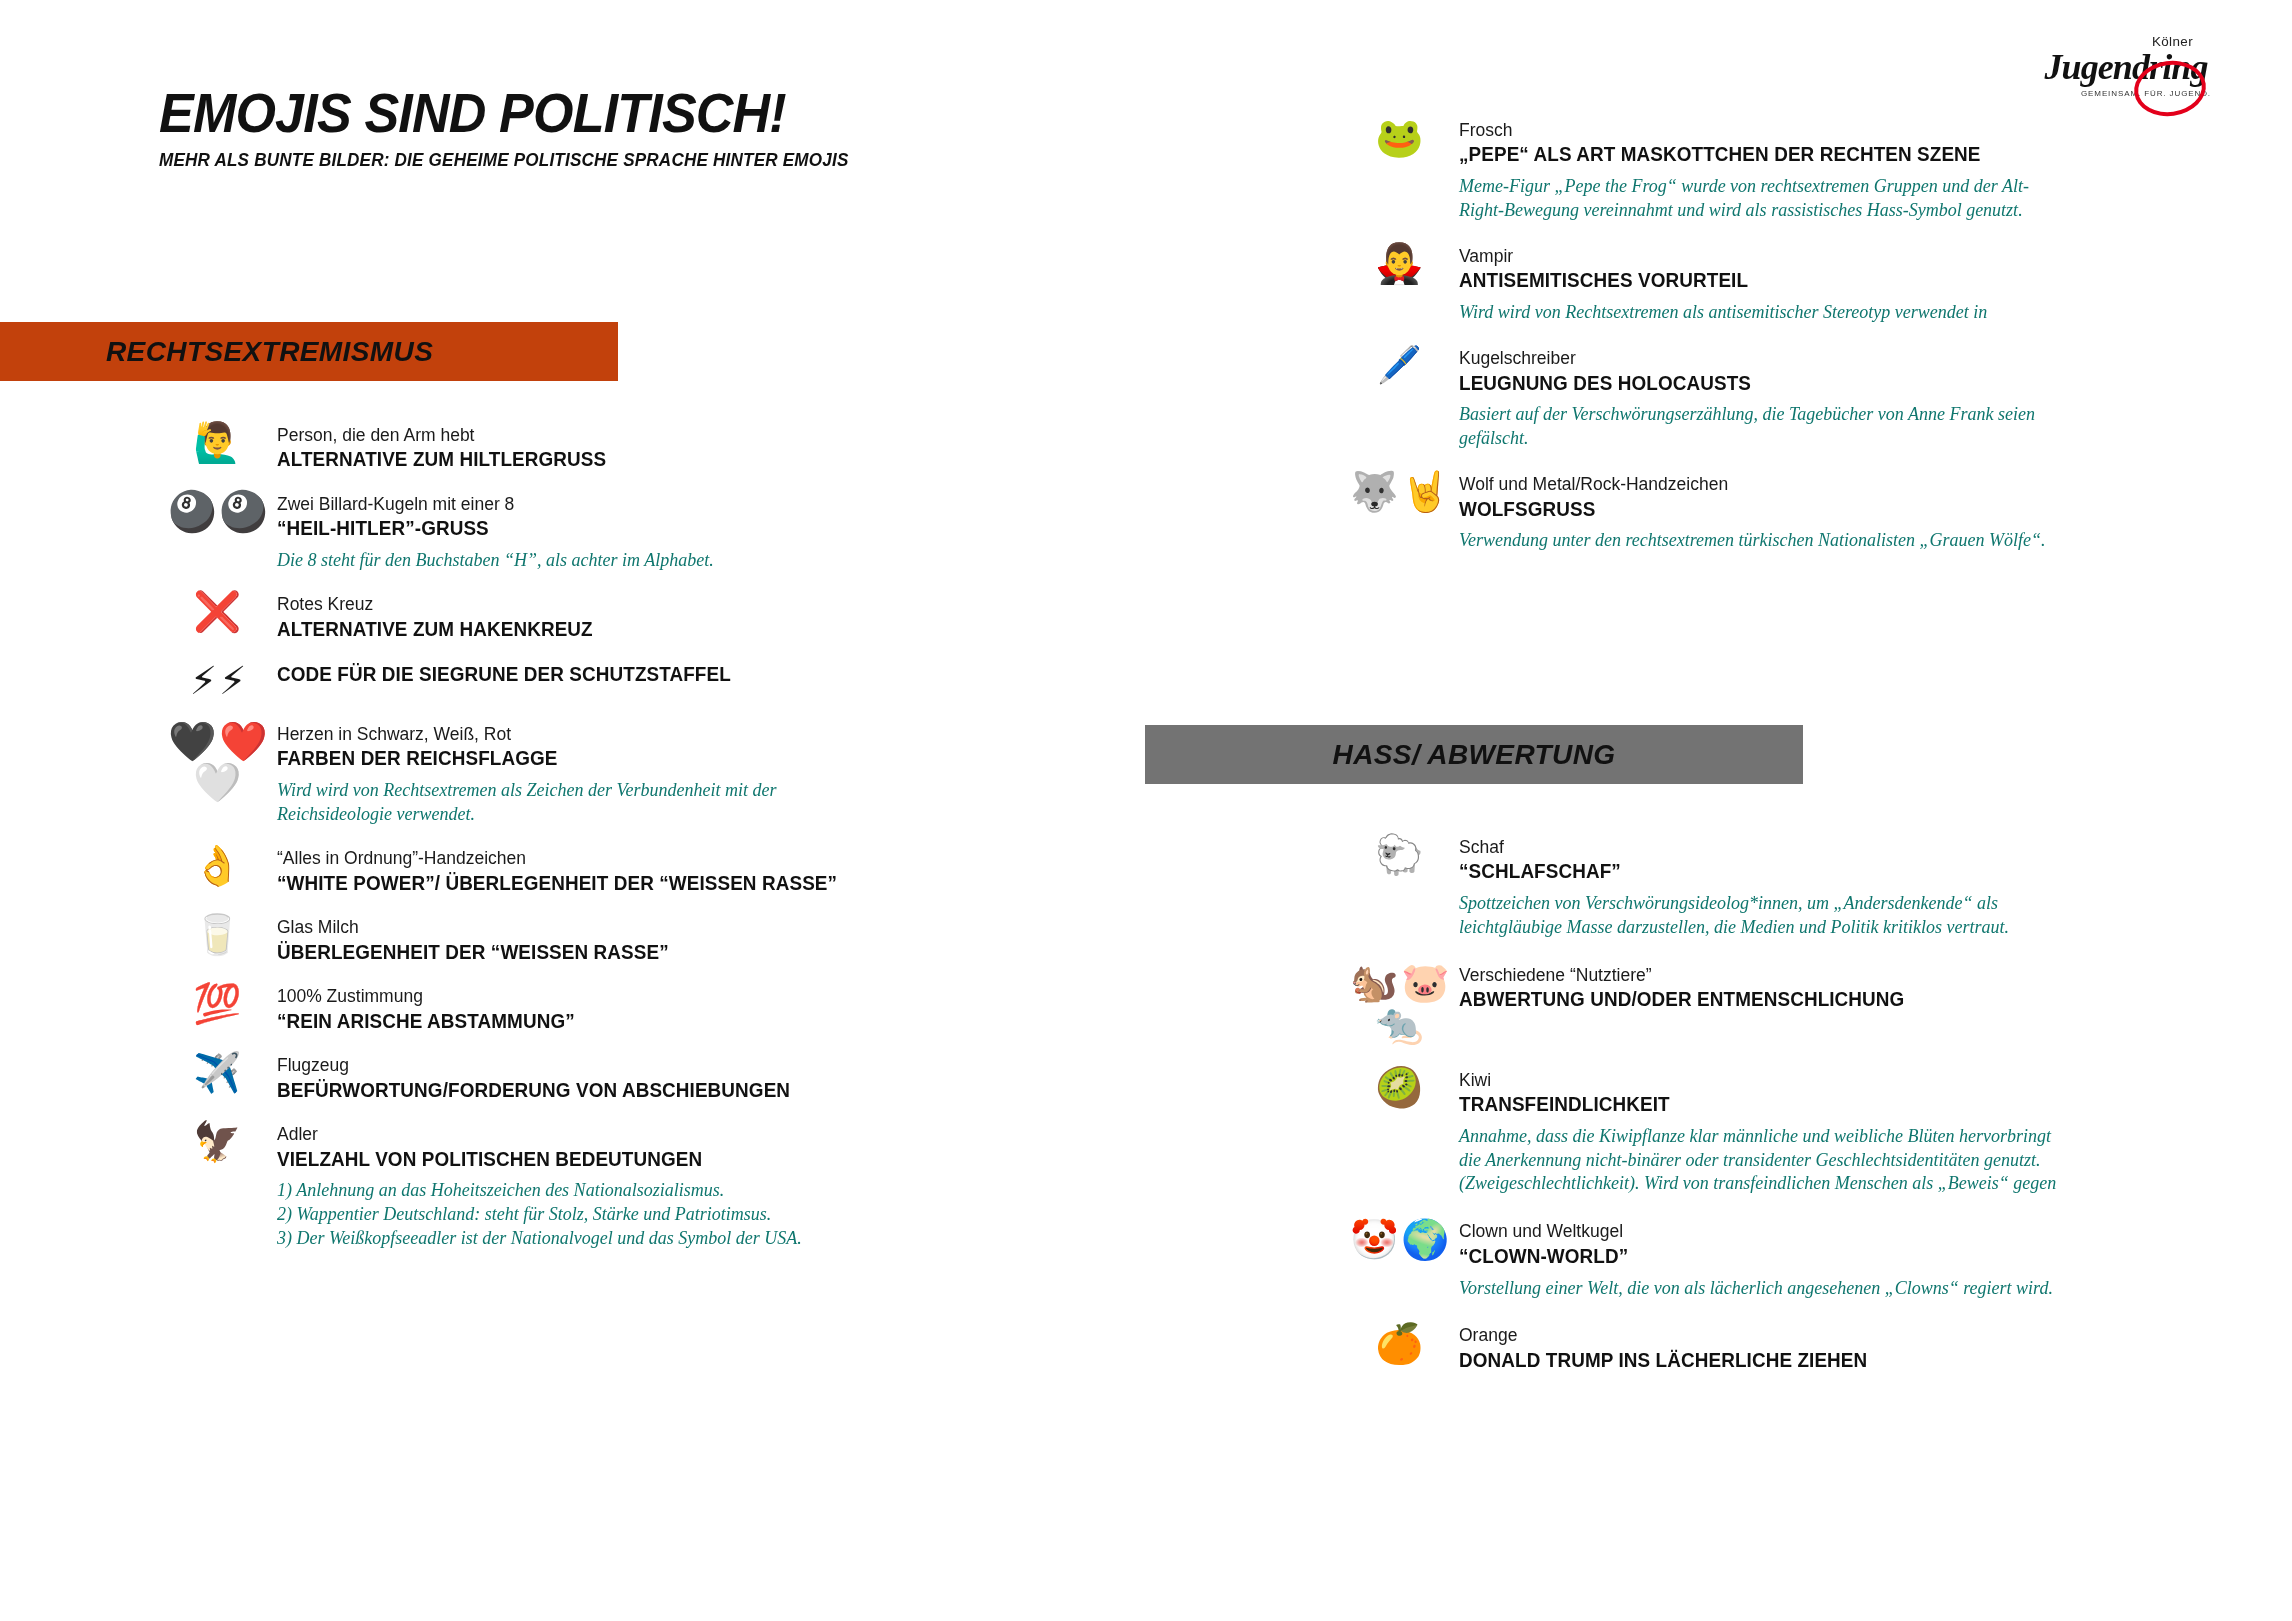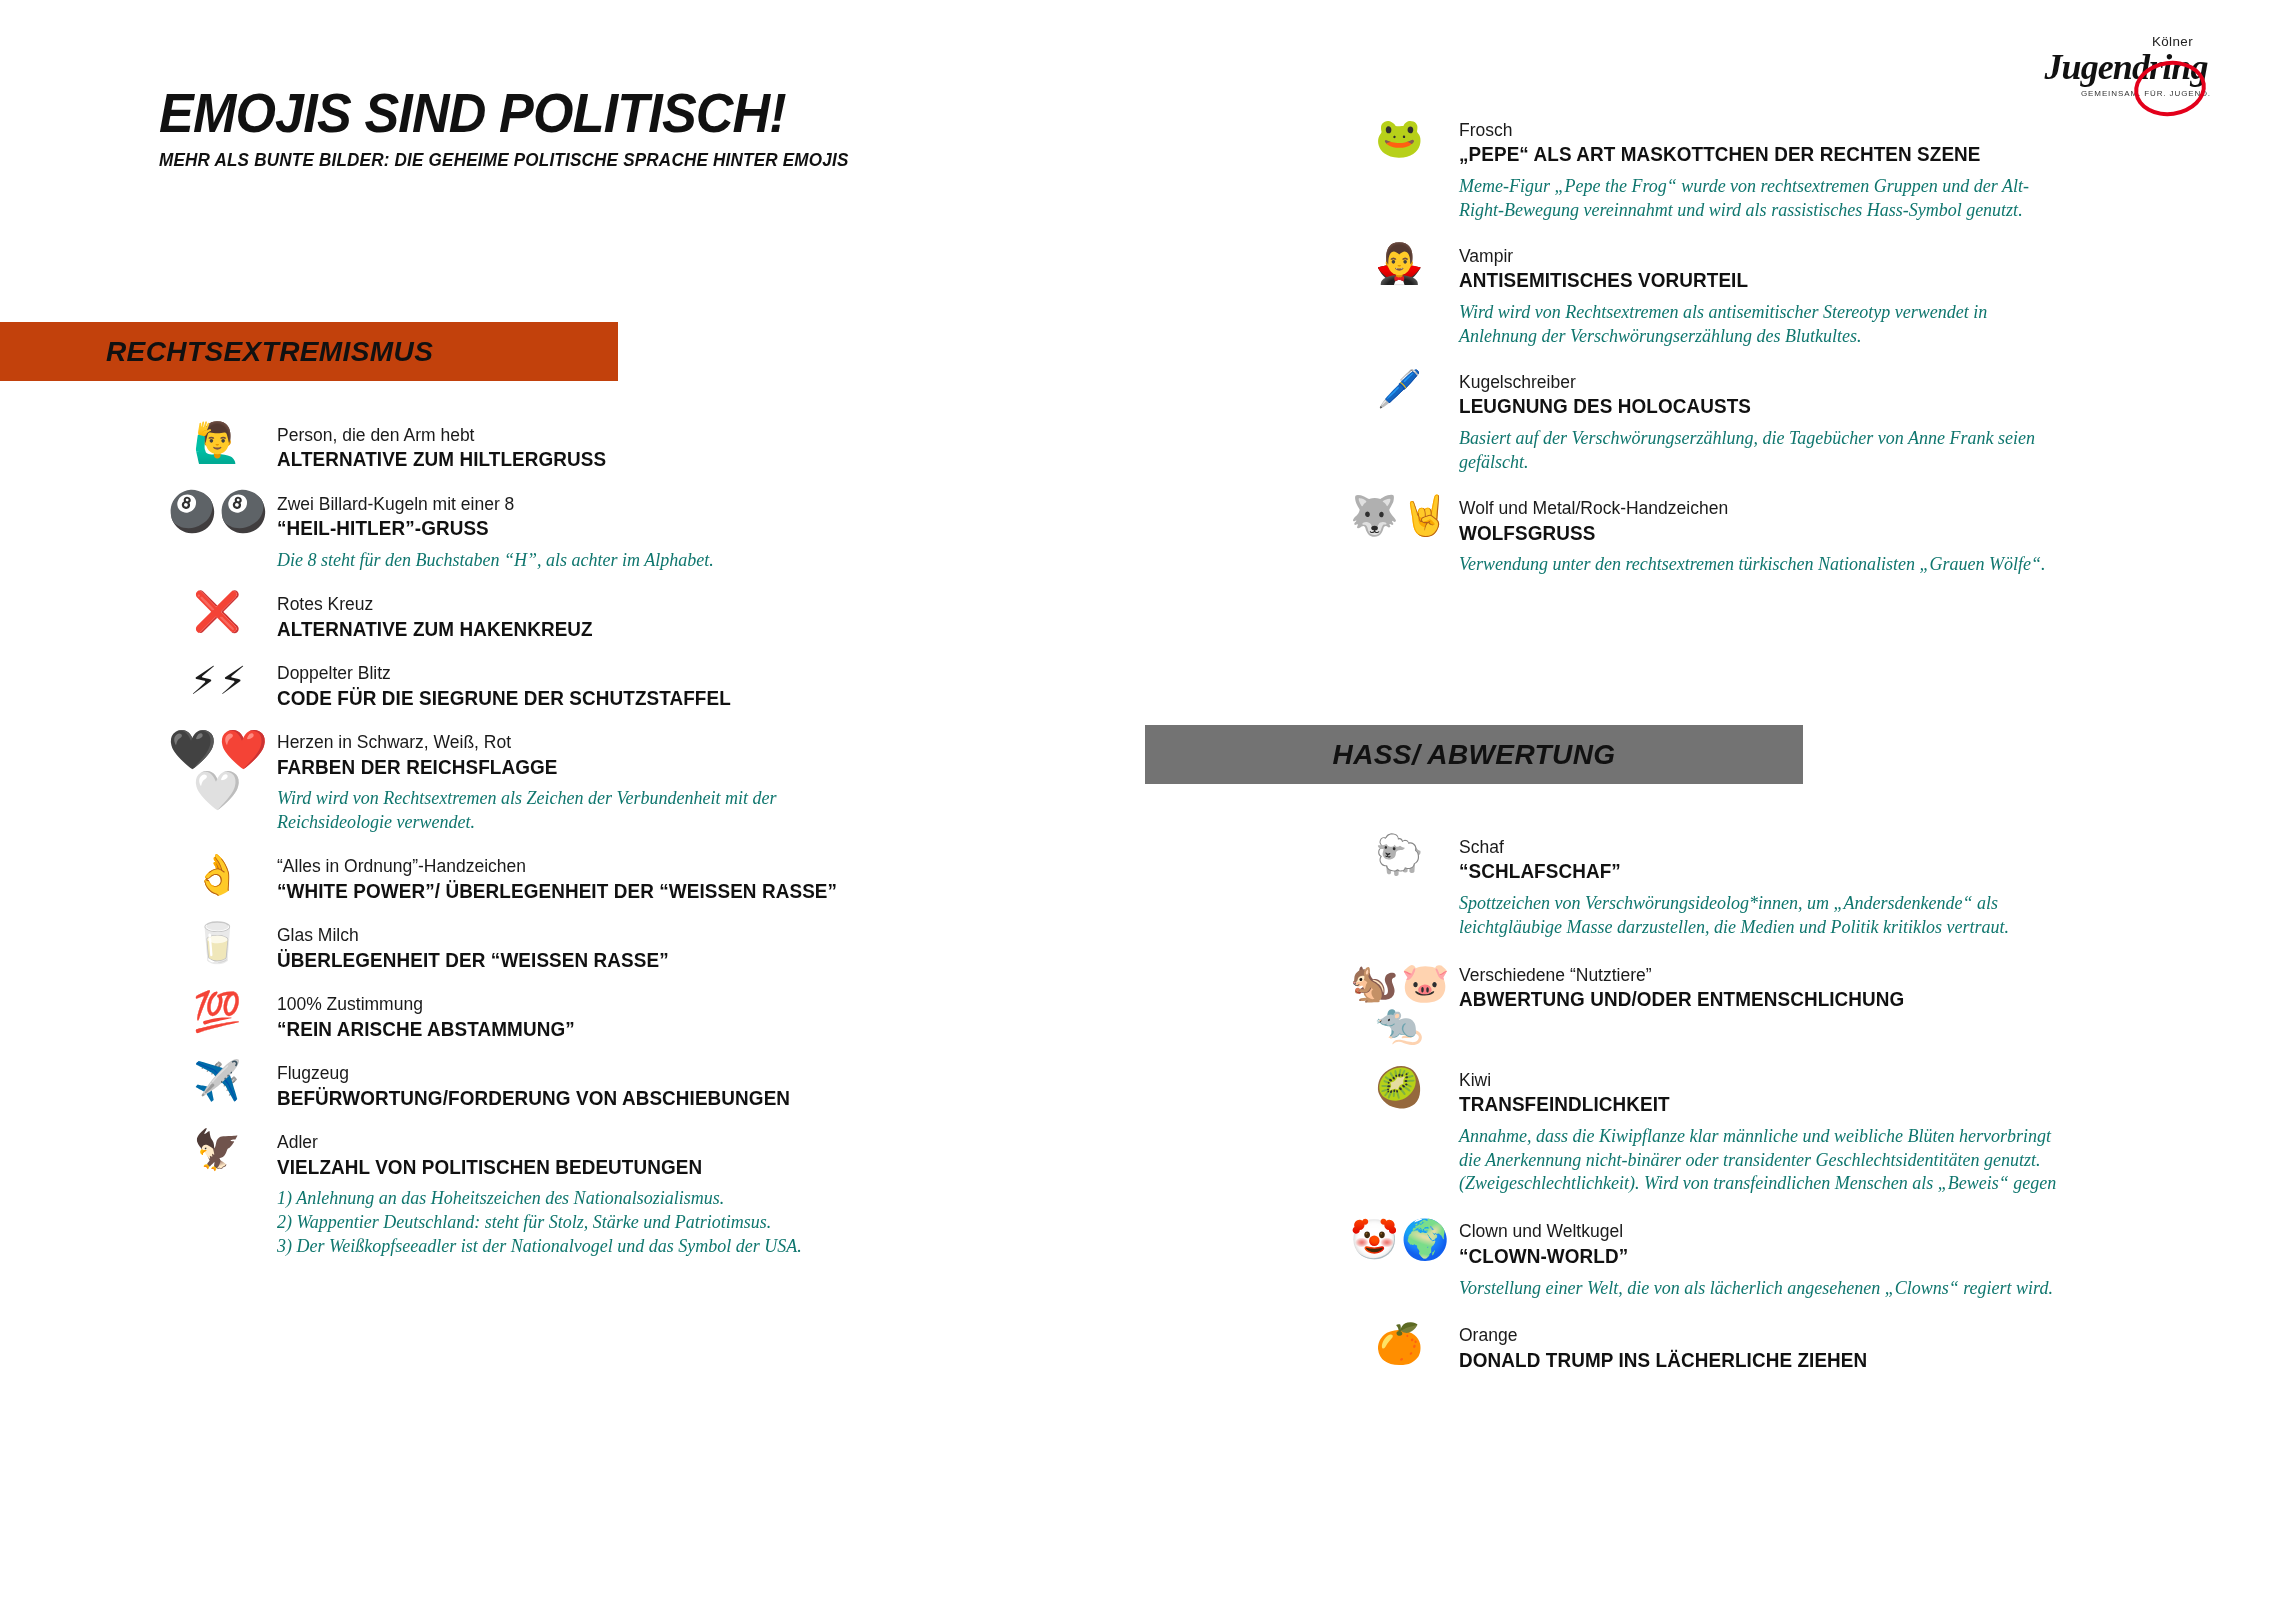--- a/index.html
+++ b/index.html
@@ -226,21 +226,20 @@
     <div class="entry-emoji">❌</div>
     <div class="entry-body">
       <div class="entry-name">Rotes Kreuz</div>
       <div class="entry-meaning">ALTERNATIVE ZUM HAKENKREUZ</div>
     </div>
   </div>
 
   <div class="entry">
     <div class="entry-emoji">⚡⚡</div>
     <div class="entry-body">
-      <div class="entry-name">Doppelter Blitz</div>
       <div class="entry-meaning">CODE FÜR DIE SIEGRUNE DER SCHUTZSTAFFEL</div>
     </div>
   </div>
 
   <div class="entry">
     <div class="entry-emoji">🖤❤️🤍</div>
     <div class="entry-body">
       <div class="entry-name">Herzen in Schwarz, Weiß, Rot</div>
       <div class="entry-meaning">FARBEN DER REICHSFLAGGE</div>
       <div class="entry-desc">
@@ -311,21 +310,20 @@
     </div>
   </div>
 
   <div class="entry">
     <div class="entry-emoji">🧛‍♂️</div>
     <div class="entry-body">
       <div class="entry-name">Vampir</div>
       <div class="entry-meaning">ANTISEMITISCHES VORURTEIL</div>
       <div class="entry-desc">
         <span class="line">Wird wird von Rechtsextremen als antisemitischer Stereotyp verwendet in</span>
-        <span class="line">Anlehnung der Verschwörungserzählung des Blutkultes.</span>
       </div>
     </div>
   </div>
 
   <div class="entry">
     <div class="entry-emoji small">🖊️</div>
     <div class="entry-body">
       <div class="entry-name">Kugelschreiber</div>
       <div class="entry-meaning">LEUGNUNG DES HOLOCAUSTS</div>
       <div class="entry-desc">

